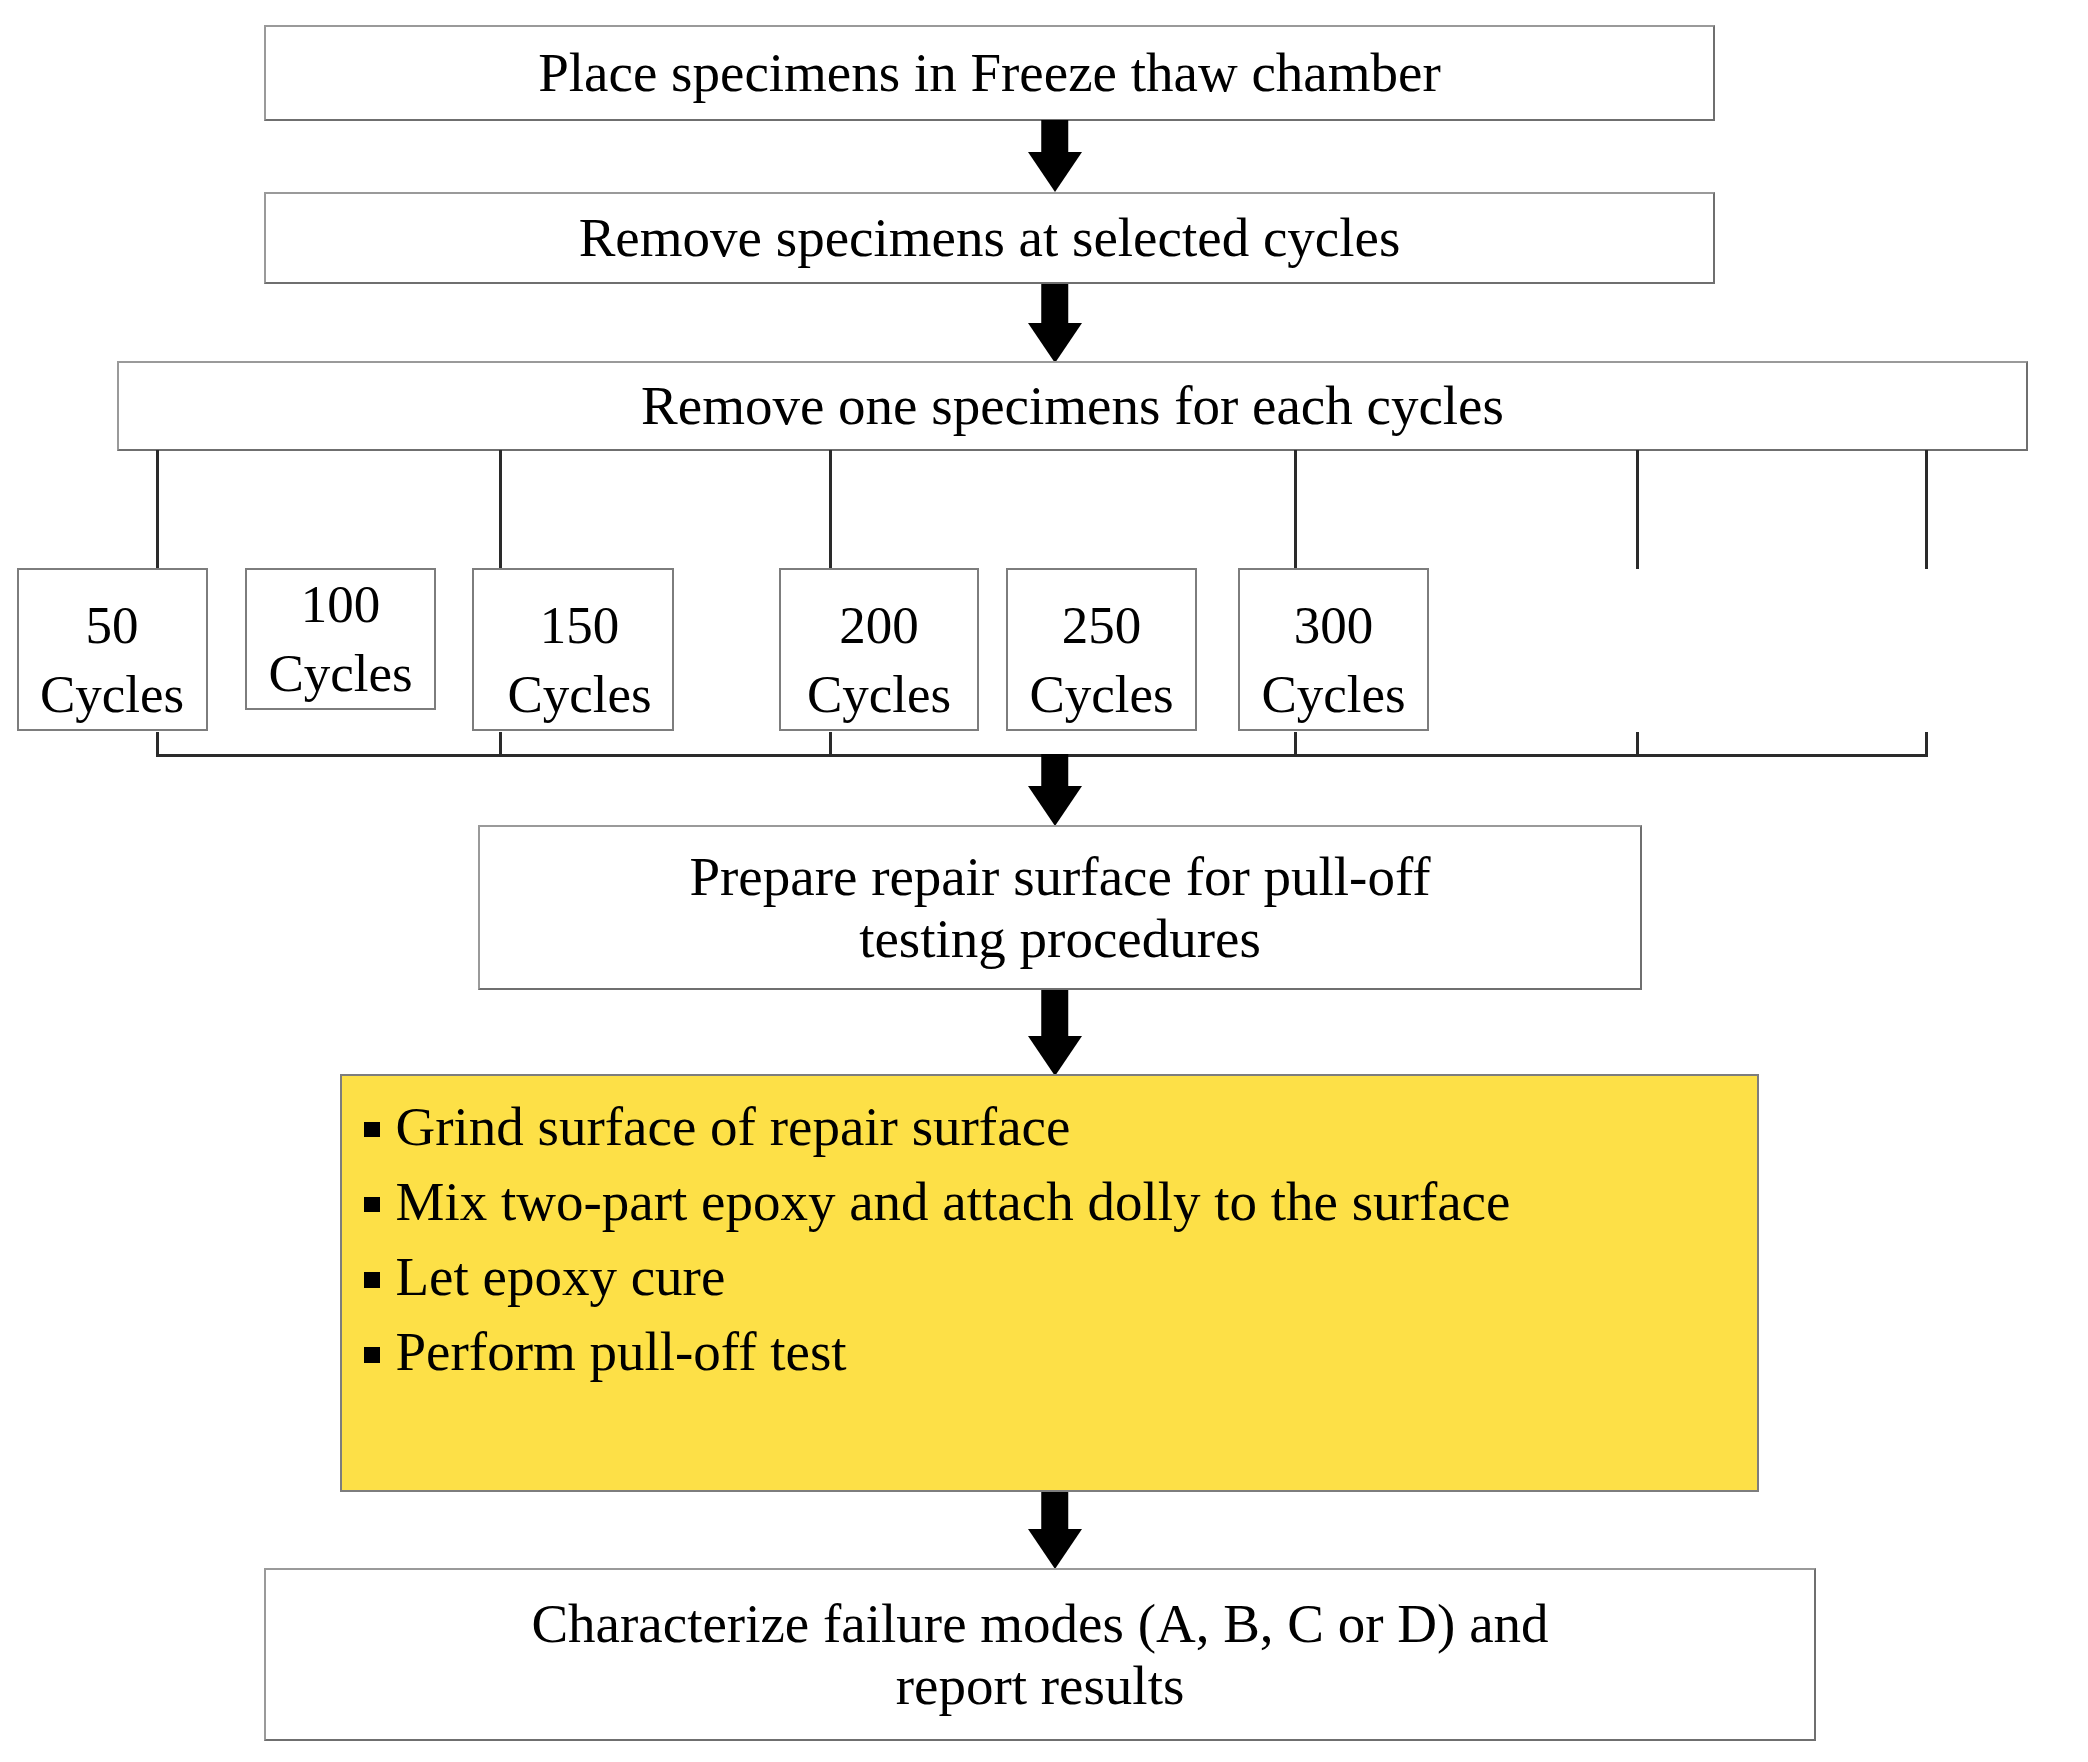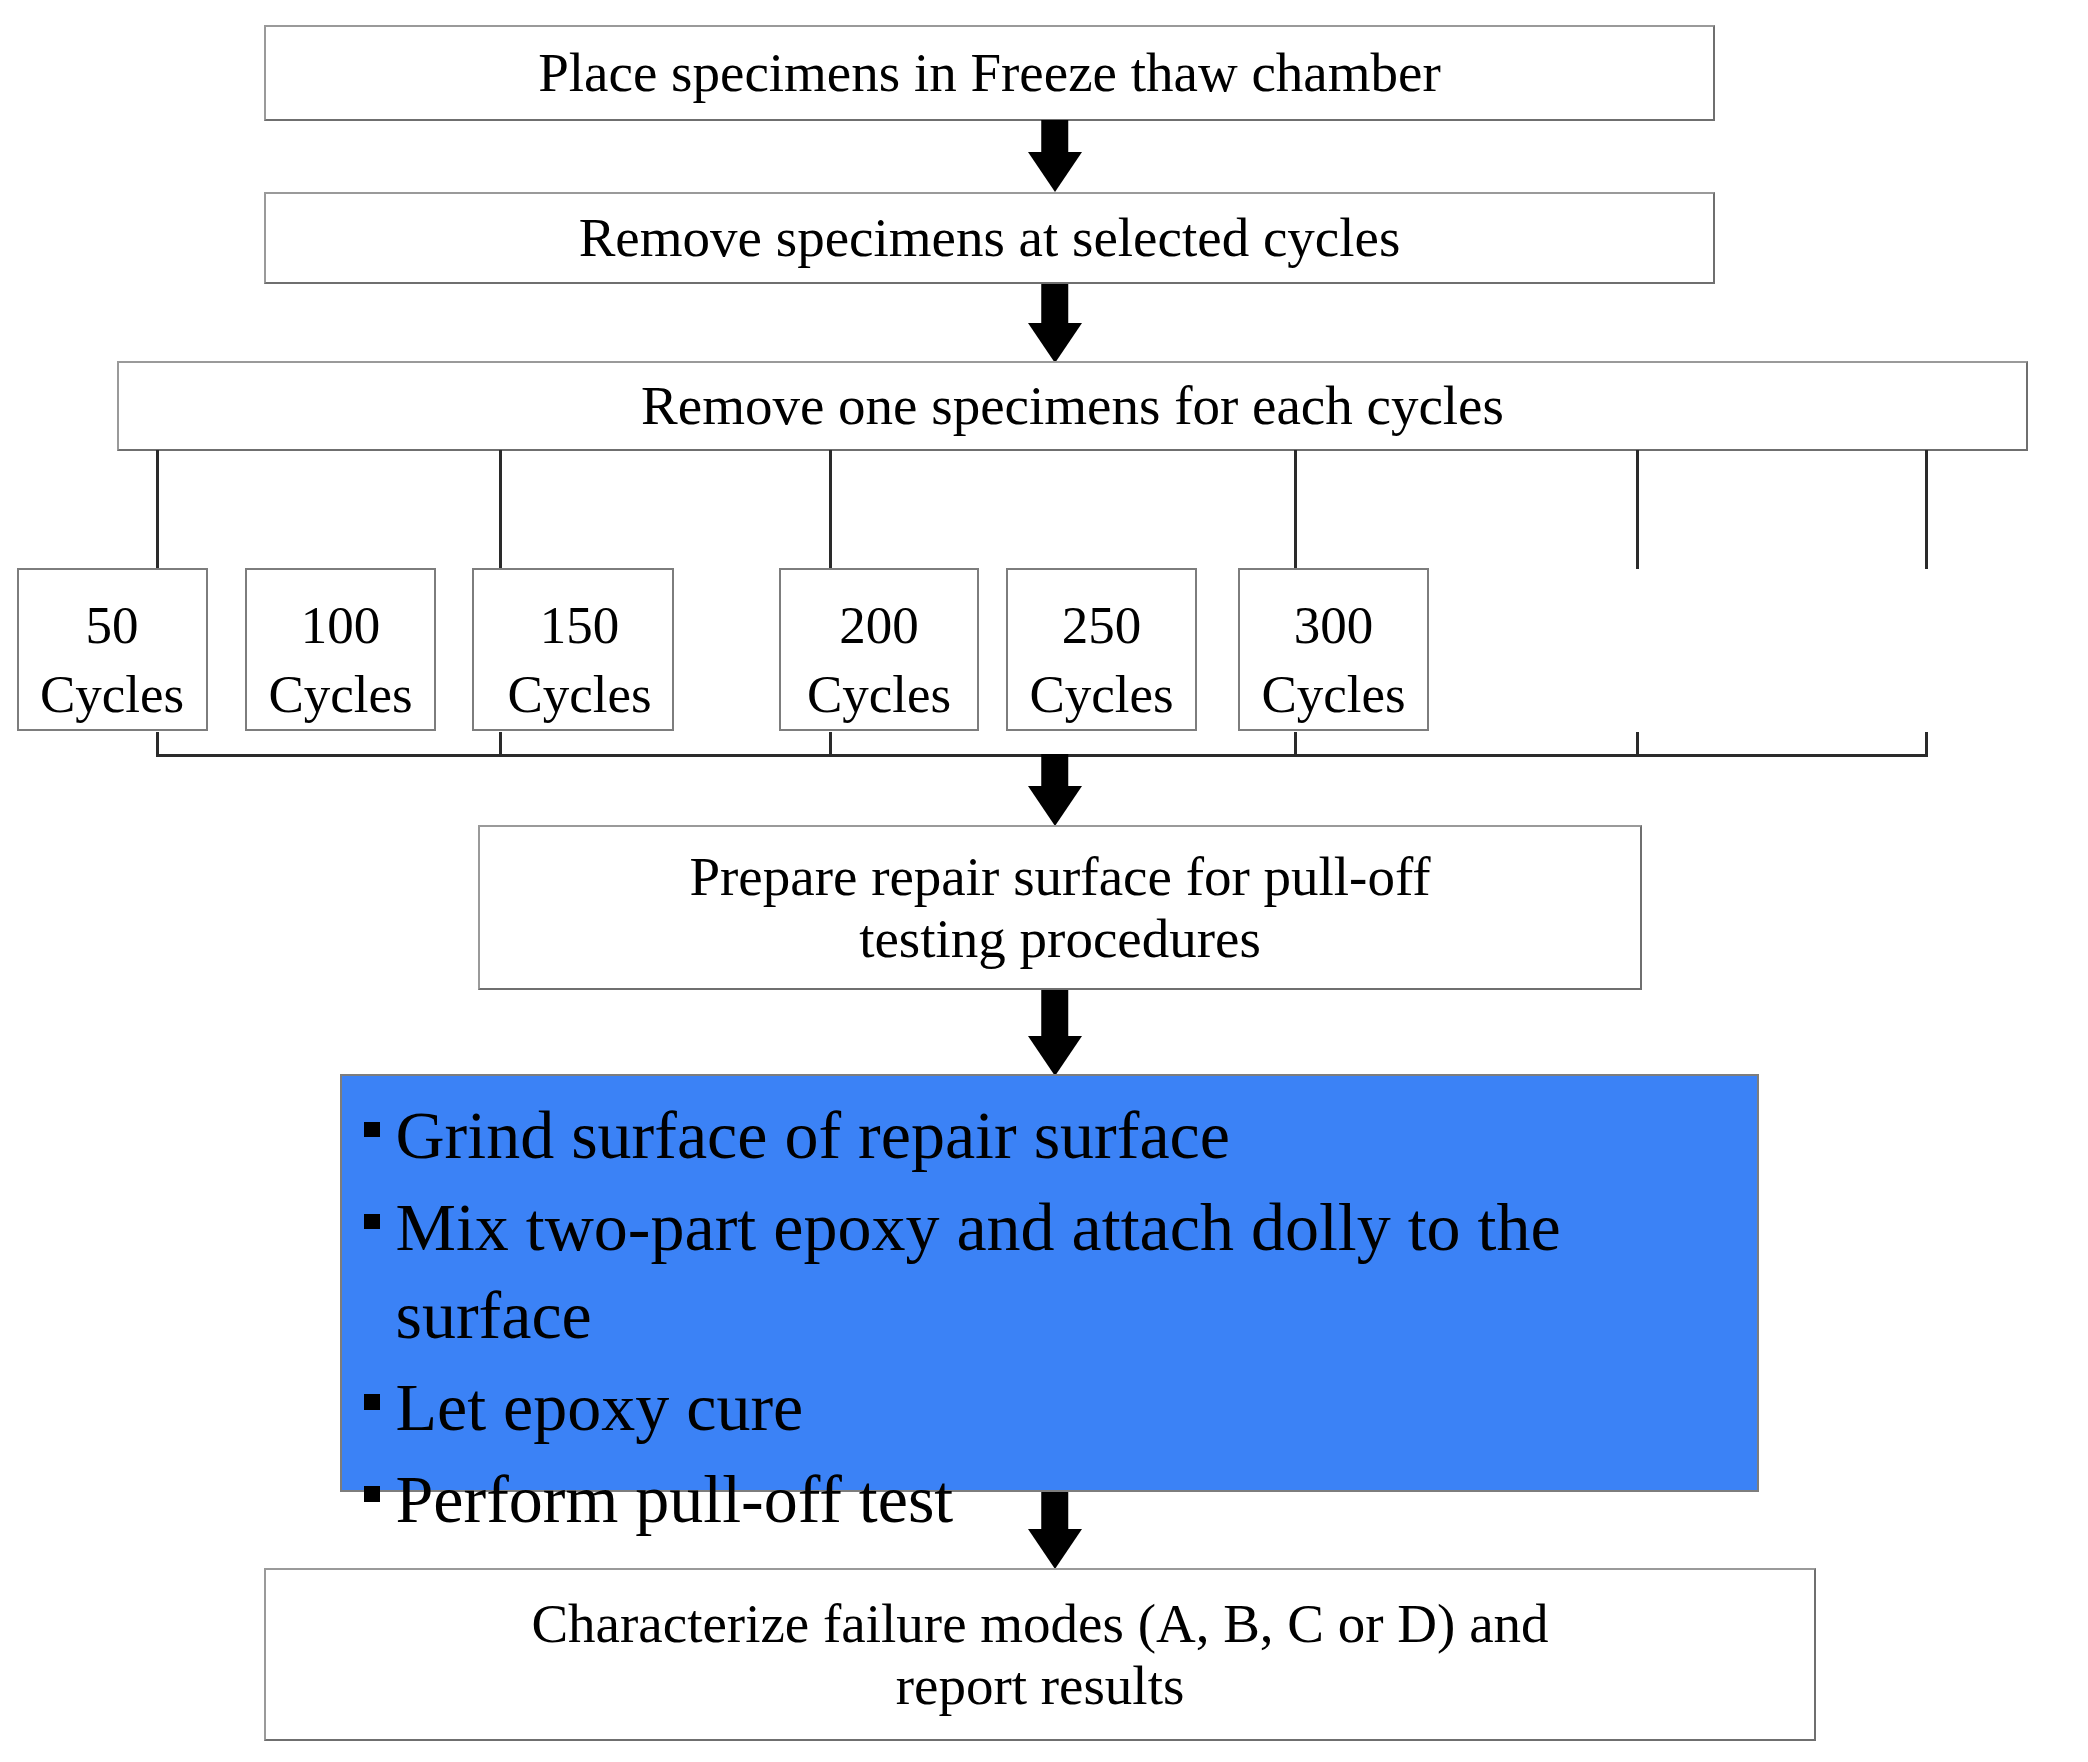--- a/index.html
+++ b/index.html
@@ -59,24 +59,24 @@
     font-size: 53px;
     line-height: 1.30;
   }
   .cycle-num { display: block; }
   .cycle-word { display: block; }
 
   
   .bullet-box {
     position: absolute;
     box-sizing: border-box;
-    background: #3b82f6;
+    background: #fde047;
     border: 2.8px solid #7d7d7d;
     padding: 14.7px 9.2px 9.2px 16.5px;
-    font-size: 68px;
+    font-size: 55px;
     line-height: 1.30;
   }
   .bullet-list {
     list-style: none;
     margin: 0;
     padding: 0;
   }
   .bullet-list li {
     position: relative;
     padding-left: 37px;
@@ -158,21 +158,21 @@
   <div class="vline" style="left:829px;  top:450px; height:119px;"></div>
   <div class="vline" style="left:1294px; top:450px; height:119px;"></div>
   <div class="vline" style="left:1636px; top:450px; height:119px;"></div>
   <div class="vline" style="left:1925px; top:450px; height:119px;"></div>
 
   <div class="cycle-box" style="left:16.5px; top:568px; width:191px; height:163px;">
     <span class="cycle-num">50</span>
     <span class="cycle-word">Cycles</span>
   </div>
 
-  <div class="cycle-box" style="left:245px; top:568px; width:191px; height:163px;">
+  <div class="cycle-box" style="left:245px; top:568px; width:191px; height:142px;">
     <span class="cycle-num">100</span>
     <span class="cycle-word">Cycles</span>
   </div>
 
   <div class="cycle-box" style="left:472px; top:568px; width:202px; height:163px;padding-left:13px;">
     <span class="cycle-num">150</span>
     <span class="cycle-word">Cycles</span>
   </div>
 
   <div class="cycle-box" style="left:779px; top:568px; width:200px; height:163px;">

